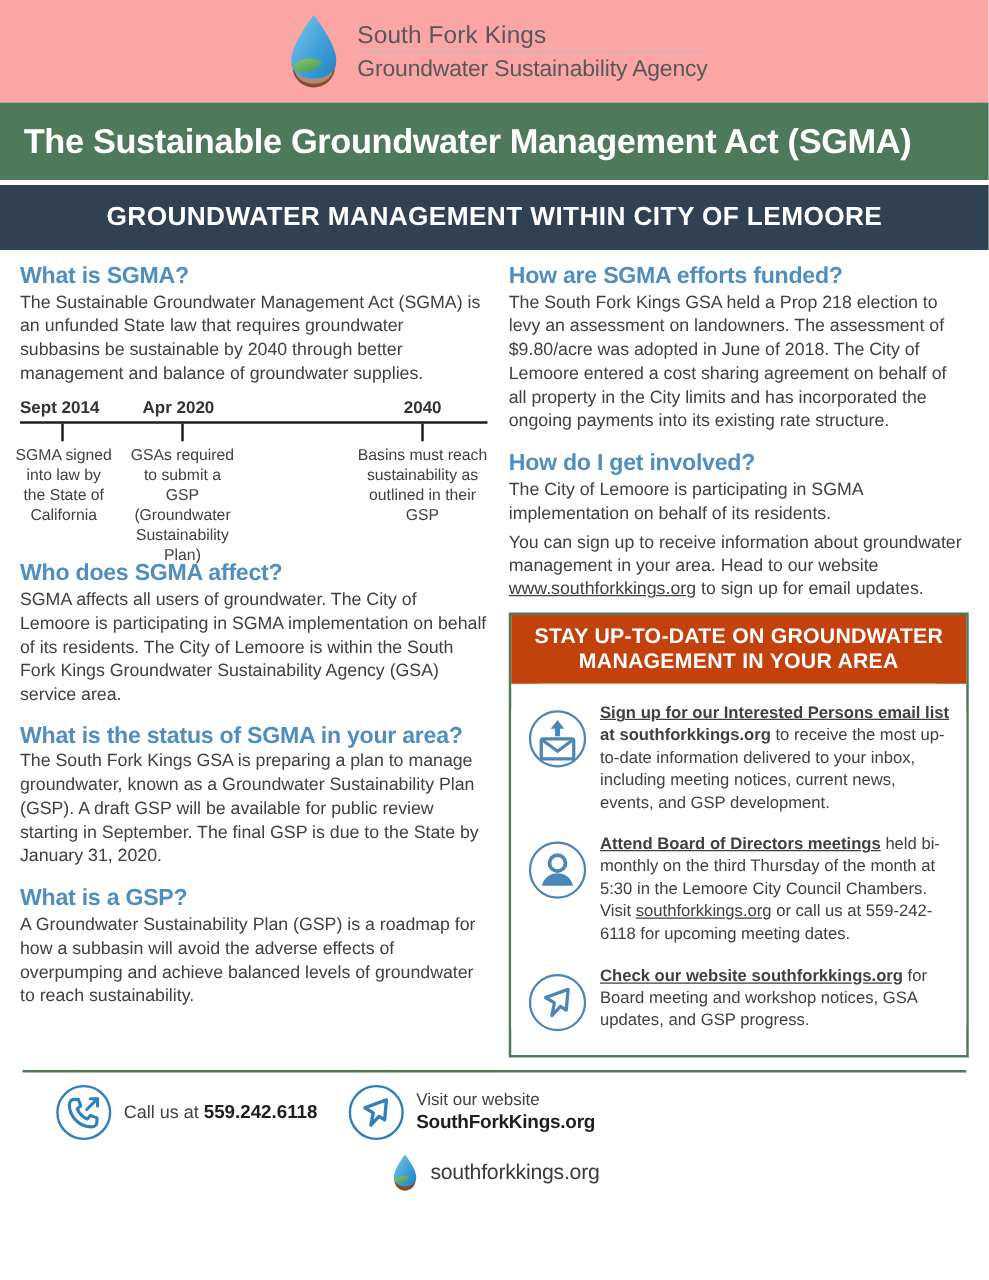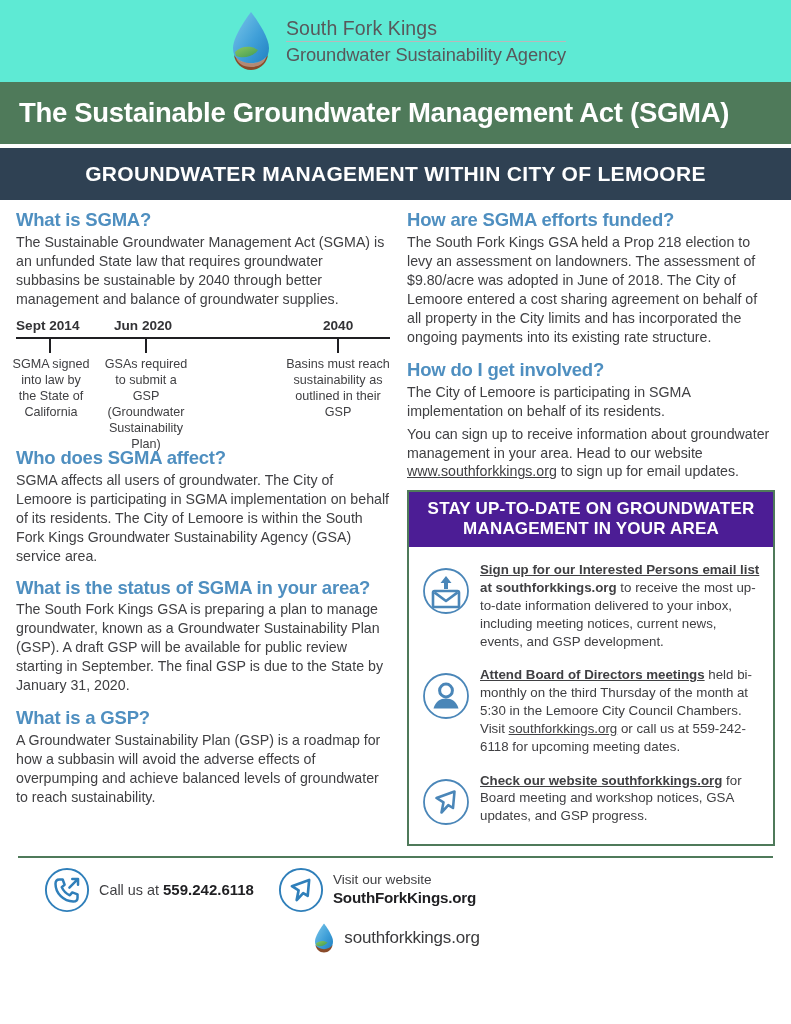--- a/index.html
+++ b/index.html
@@ -10,21 +10,21 @@
     font-family: "Liberation Sans", sans-serif;
     color: #3a3a3c;
     overflow: hidden;
   }
   .page { position: relative; width: 791px; height: 1024px; }
 
   
   .logo-header {
     height: 82px;
     display: flex; align-items: center; justify-content: center;
-    background: #5eead4;
+    background: #fca5a5;
   }
   .logo-lockup { display: flex; align-items: center; gap: 9px; }
   .logo-mark { width: 52px; height: 62px; flex: none; }
   .logo-text { display: flex; flex-direction: column; justify-content: center; }
   .logo-line1 {
     font-size: 19.5px; color: #58585b; letter-spacing: .1px;
     line-height: 1.18; padding-bottom: 1px;
   }
   .logo-rule { height: 1px; background: #b9b9bb; width: 100%; }
   .logo-line2 {
@@ -96,21 +96,21 @@
     font-size: 12.6px; line-height: 1.28; color: #404043;
     text-align: center;
   }
 
   
   .callout {
     border: 2px solid #4f7a5a;
     margin-top: 6px;
   }
   .callout-head {
-    background: #4c1d95; color: #fff;
+    background: #c2410c; color: #fff;
     text-align: center; padding: 7px 14px 8px 14px;
     font-size: 17px; font-weight: bold; line-height: 1.18;
     letter-spacing: .2px;
   }
   .callout-body { background: #fff; padding: 7px 9px 9px 9px; border-radius: 24px; }
   .callout-item { display: flex; align-items: flex-start; gap: 10px; padding: 7px 2px 9px 4px; }
   .callout-item .ci-icon { flex: none; width: 48px; height: 48px; margin-top: 6px; }
   .callout-item .ci-text { font-size: 13.3px; line-height: 1.34; color: #404043; }
   .callout-item .ci-text b { font-weight: bold; }
   .u { text-decoration: underline; }
@@ -179,21 +179,21 @@
     <div class="col-left">
 
       <div class="blk-tight">
         <h3 class="q">What is SGMA?</h3>
         <p class="body">The Sustainable Groundwater Management Act (SGMA) is an unfunded State law that requires groundwater subbasins be sustainable by 2040 through better management and balance of groundwater supplies.</p>
       </div>
 
       <div class="timeline">
         <div class="tl-labels">
           <div class="tl-label" style="left:0px;">Sept 2014</div>
-          <div class="tl-label" style="left:98px;">Jun 2020</div>
+          <div class="tl-label" style="left:98px;">Apr 2020</div>
           <div class="tl-label" style="left:307px;">2040</div>
         </div>
         <div class="tl-line"></div>
         <div class="tl-ticks">
           <div class="tl-tick" style="left:33px;"></div>
           <div class="tl-tick" style="left:129px;"></div>
           <div class="tl-tick" style="left:321px;"></div>
         </div>
         <div class="tl-descs">
           <div class="tl-desc" style="left:-4px;  width:78px;">SGMA signed into law by the State of California</div>

